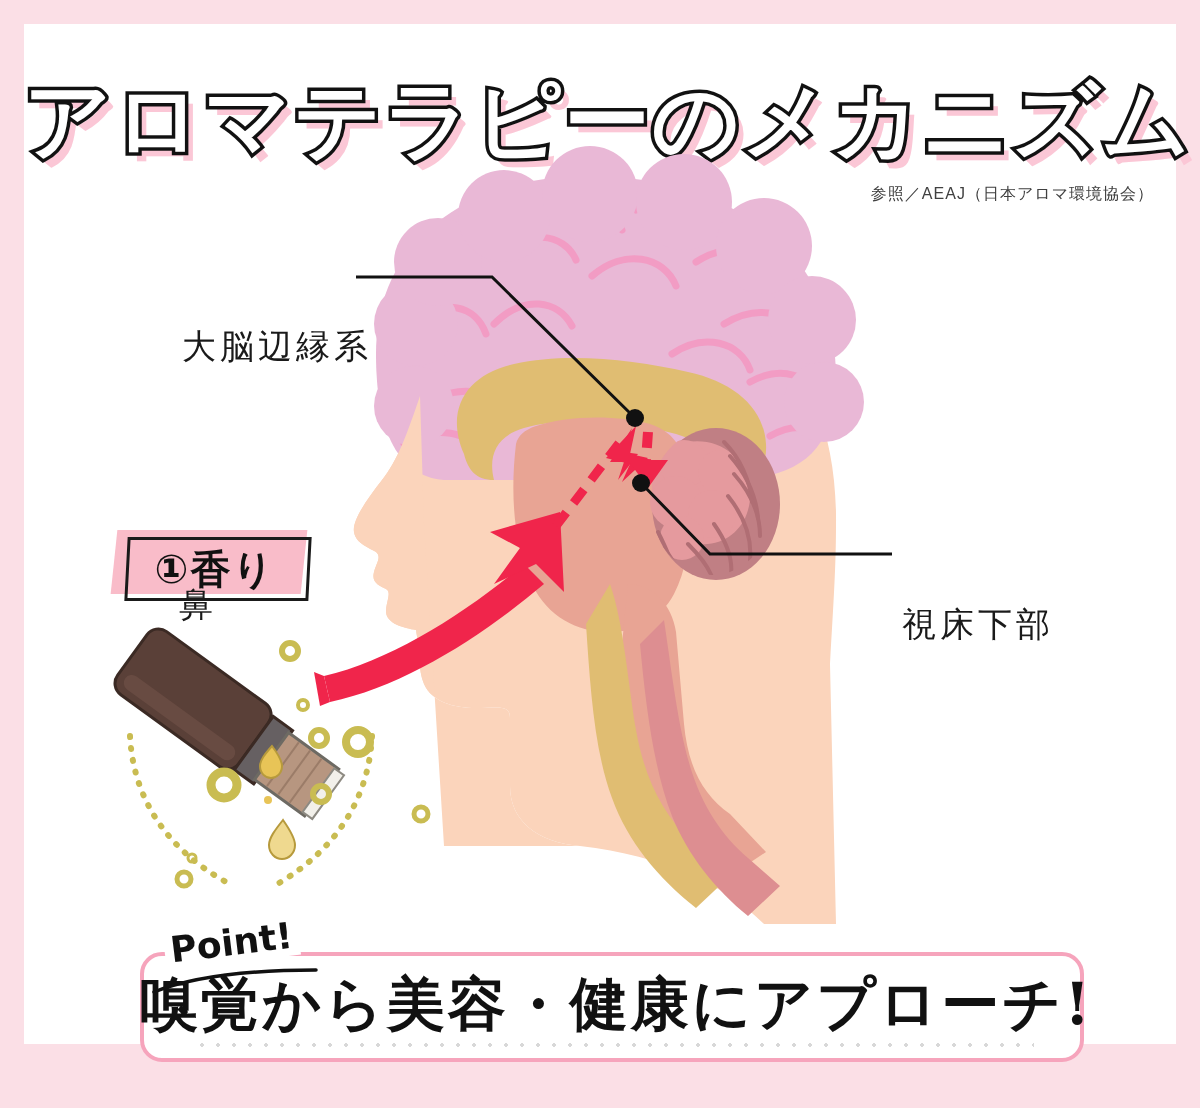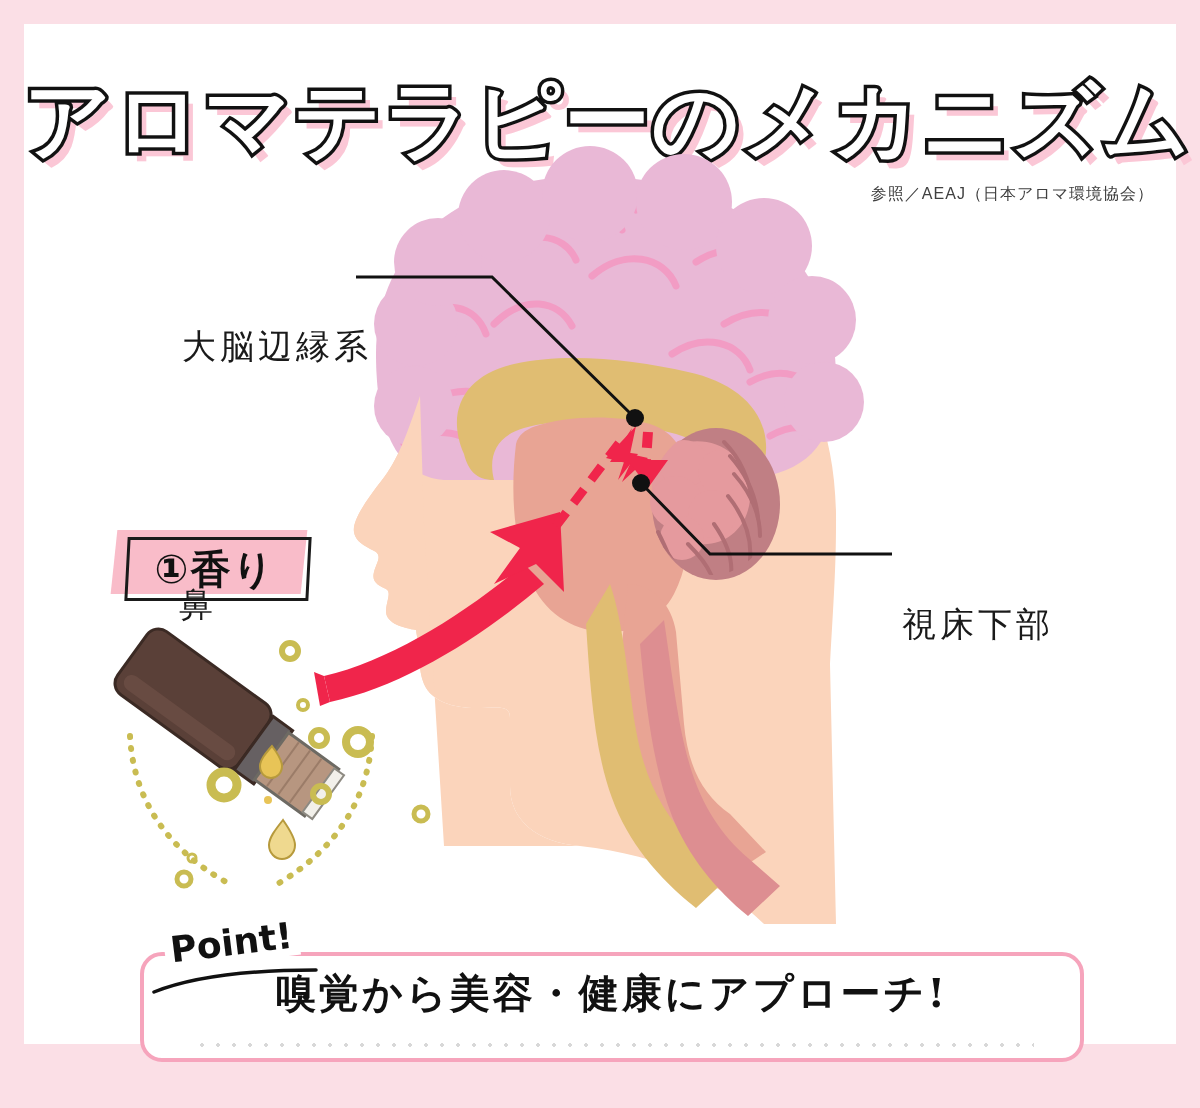--- a/index.html
+++ b/index.html
@@ -105,21 +105,21 @@
     background:#fff;
     padding:0 6px;
   }
   #point-underline{
     position:absolute;left:126px;top:944px;width:170px;height:26px;
   }
   #point-text{
     position:absolute;
     left:116px;top:942px;width:944px;
     text-align:center;
-    font-size:40px;font-weight:700;color:#111;
+    font-size:58px;font-weight:700;color:#111;
     letter-spacing:3px;
     font-family:"DejaVu Serif","DejaVu Sans",serif;
     white-space:nowrap;
   }
   #point-dots{
     position:absolute;left:170px;top:1018px;width:840px;height:6px;
     background-image:radial-gradient(circle,#d8d8d8 1.6px, transparent 1.8px);
     background-size:16px 6px;
   }
   svg{display:block;}

